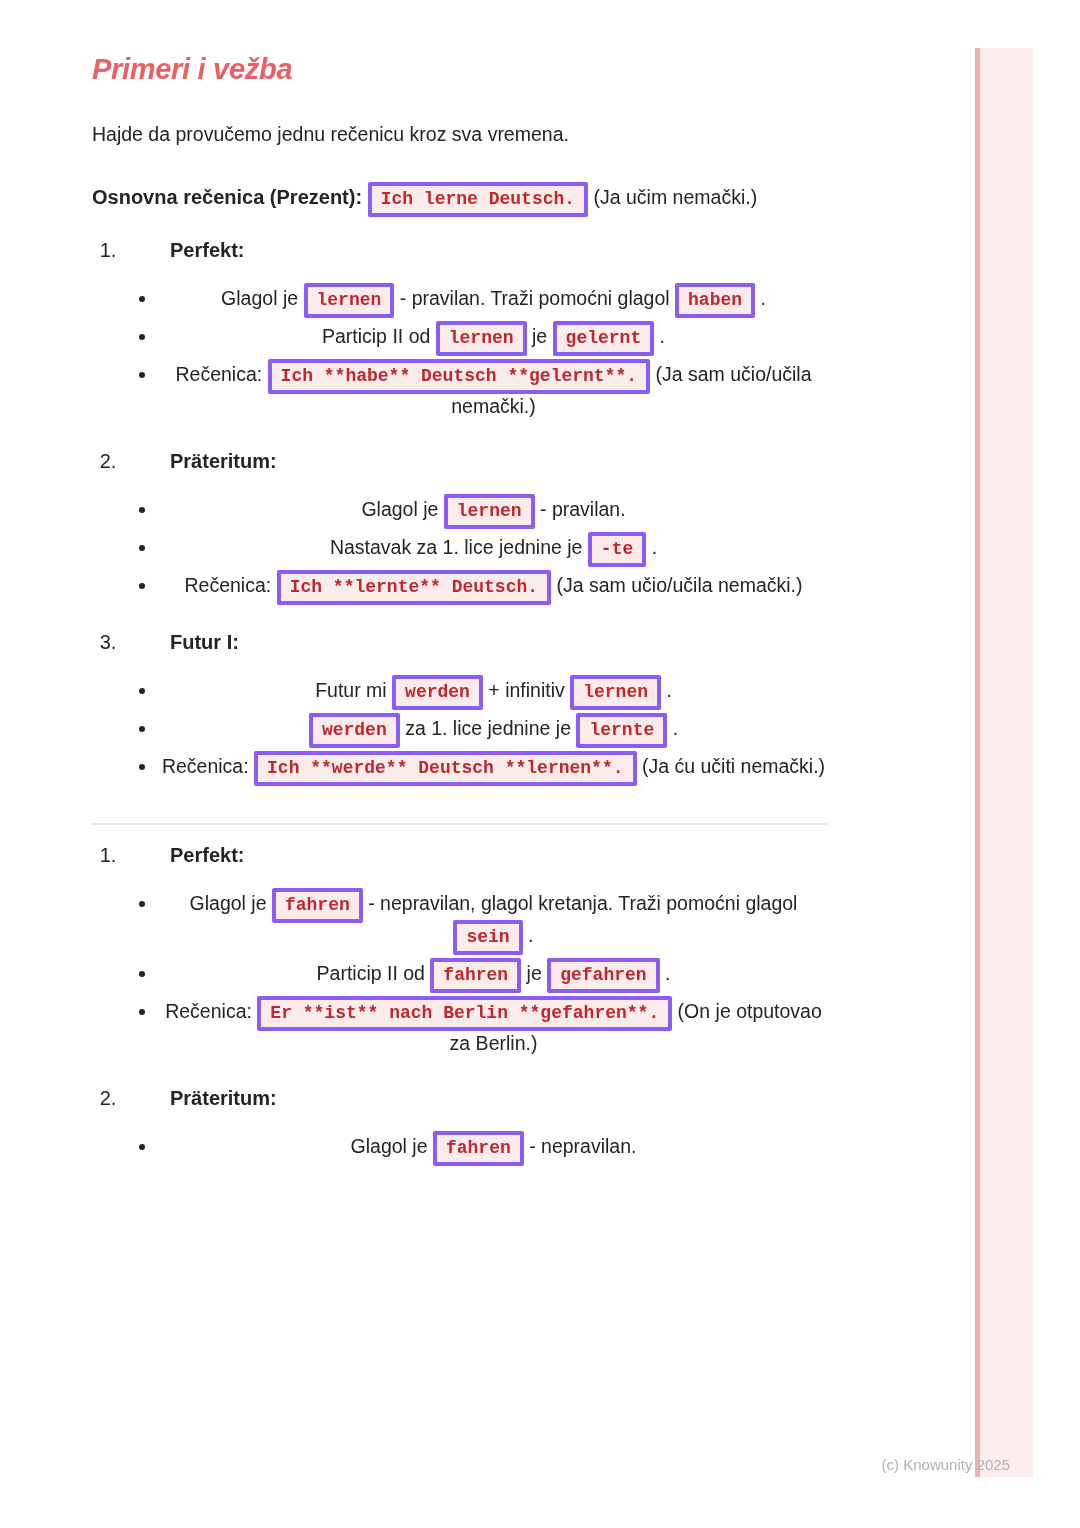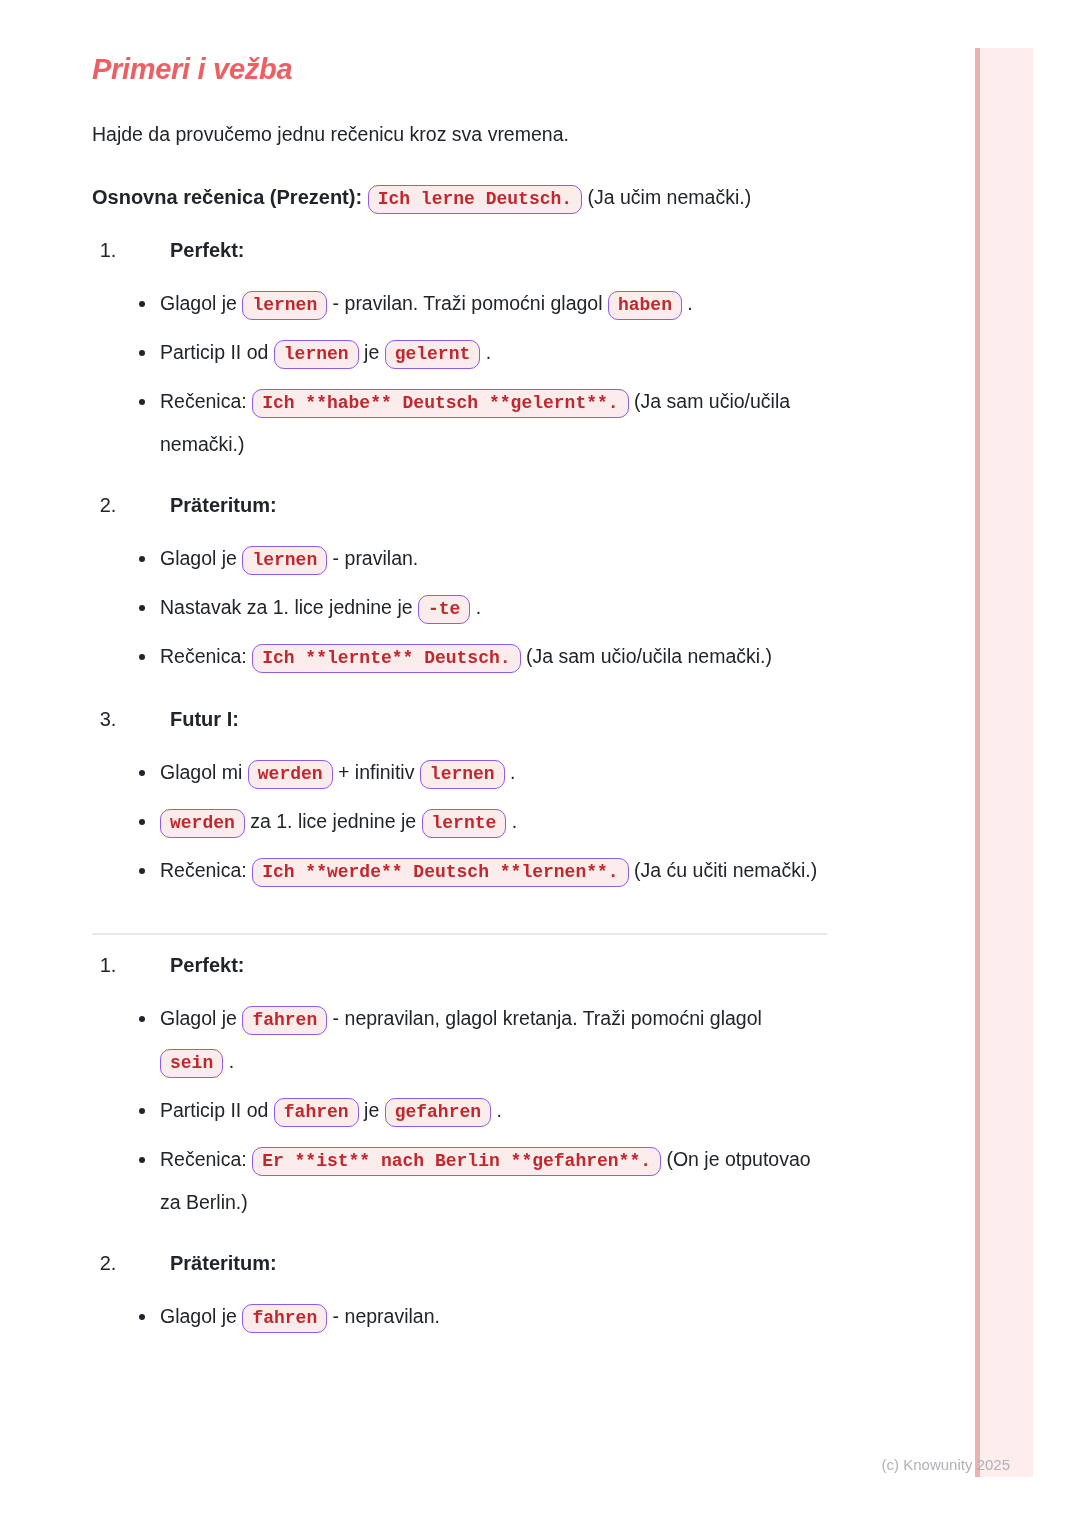--- a/index.html
+++ b/index.html
@@ -42,44 +42,45 @@
   }
   p.justify { text-align: justify; word-spacing: 3px; }
   p.justify .chip { word-spacing: 7px; }
   strong { font-weight: 700; font-size: 20px; }
   .chip {
     font-family: "Liberation Mono", monospace;
     font-weight: 700;
     font-size: 18px;
     color: #c1272d;
     background: #fbecec;
-    border: 1px solid #8b5cf6;
-    border-radius: 10px;
+    border: 4px solid #8b5cf6;
+    border-radius: 2px;
     padding: 3px 9px 4px;
     white-space: nowrap;
   }
   ol.sections {
     margin: 14px 0 0;
     padding: 0 0 0 30px;
     font-size: 20px;
   }
   ol.sections > li { line-height: 33px; }
   ol.sections > li + li { margin-top: 24px; }
   .sec-h { font-weight: 700; font-size: 20px; margin-left: 48px; }
   ul.bullets {
     list-style: disc;
     margin: 16px 0 0;
     padding: 0 0 0 36px;
     font-size: 19.5px;
     font-weight: 400;
   }
   ul.bullets > li {
     margin-top: 6px;
-    line-height: 41px;
+    line-height: 30px;
     padding-left: 2px;
+    text-align: center;
   }
   hr.divider {
     border: none;
     border-top: 2px solid #e9e9e9;
     margin: 40px 0 0;
   }
   .edge-strip {
     position: absolute;
     left: 975px; top: 48px;
     width: 58px; height: 1429px;
@@ -112,21 +113,21 @@
           <li><span>Glagol je </span><span class="chip">lernen</span><span> - pravilan. Traži pomoćni glagol </span><span class="chip">haben</span><span> .</span></li>
           <li><span>Particip II od </span><span class="chip">lernen</span><span> je </span><span class="chip">gelernt</span><span> .</span></li>
           <li><span>Rečenica: </span><span class="chip">Ich **habe** Deutsch **gelernt**.</span><span> (Ja sam učio/učila nemački.)</span></li>
         </ul></li>
       <li><span class="sec-h">Präteritum:</span><ul class="bullets">
           <li><span>Glagol je </span><span class="chip">lernen</span><span> - pravilan.</span></li>
           <li><span>Nastavak za 1. lice jednine je </span><span class="chip">-te</span><span> .</span></li>
           <li><span>Rečenica: </span><span class="chip">Ich **lernte** Deutsch.</span><span> (Ja sam učio/učila nemački.)</span></li>
         </ul></li>
       <li><span class="sec-h">Futur I:</span><ul class="bullets">
-          <li><span>Glagol mi </span><span class="chip">werden</span><span> + infinitiv </span><span class="chip">lernen</span><span> .</span></li>
+          <li><span>Futur mi </span><span class="chip">werden</span><span> + infinitiv </span><span class="chip">lernen</span><span> .</span></li>
           <li><span class="chip">werden</span><span> za 1. lice jednine je </span><span class="chip">lernte</span><span> .</span></li>
           <li><span>Rečenica: </span><span class="chip">Ich **werde** Deutsch **lernen**.</span><span> (Ja ću učiti nemački.)</span></li>
         </ul></li>
     </ol>
 
   <hr class="divider">
 
 
 
   <ol class="sections">

